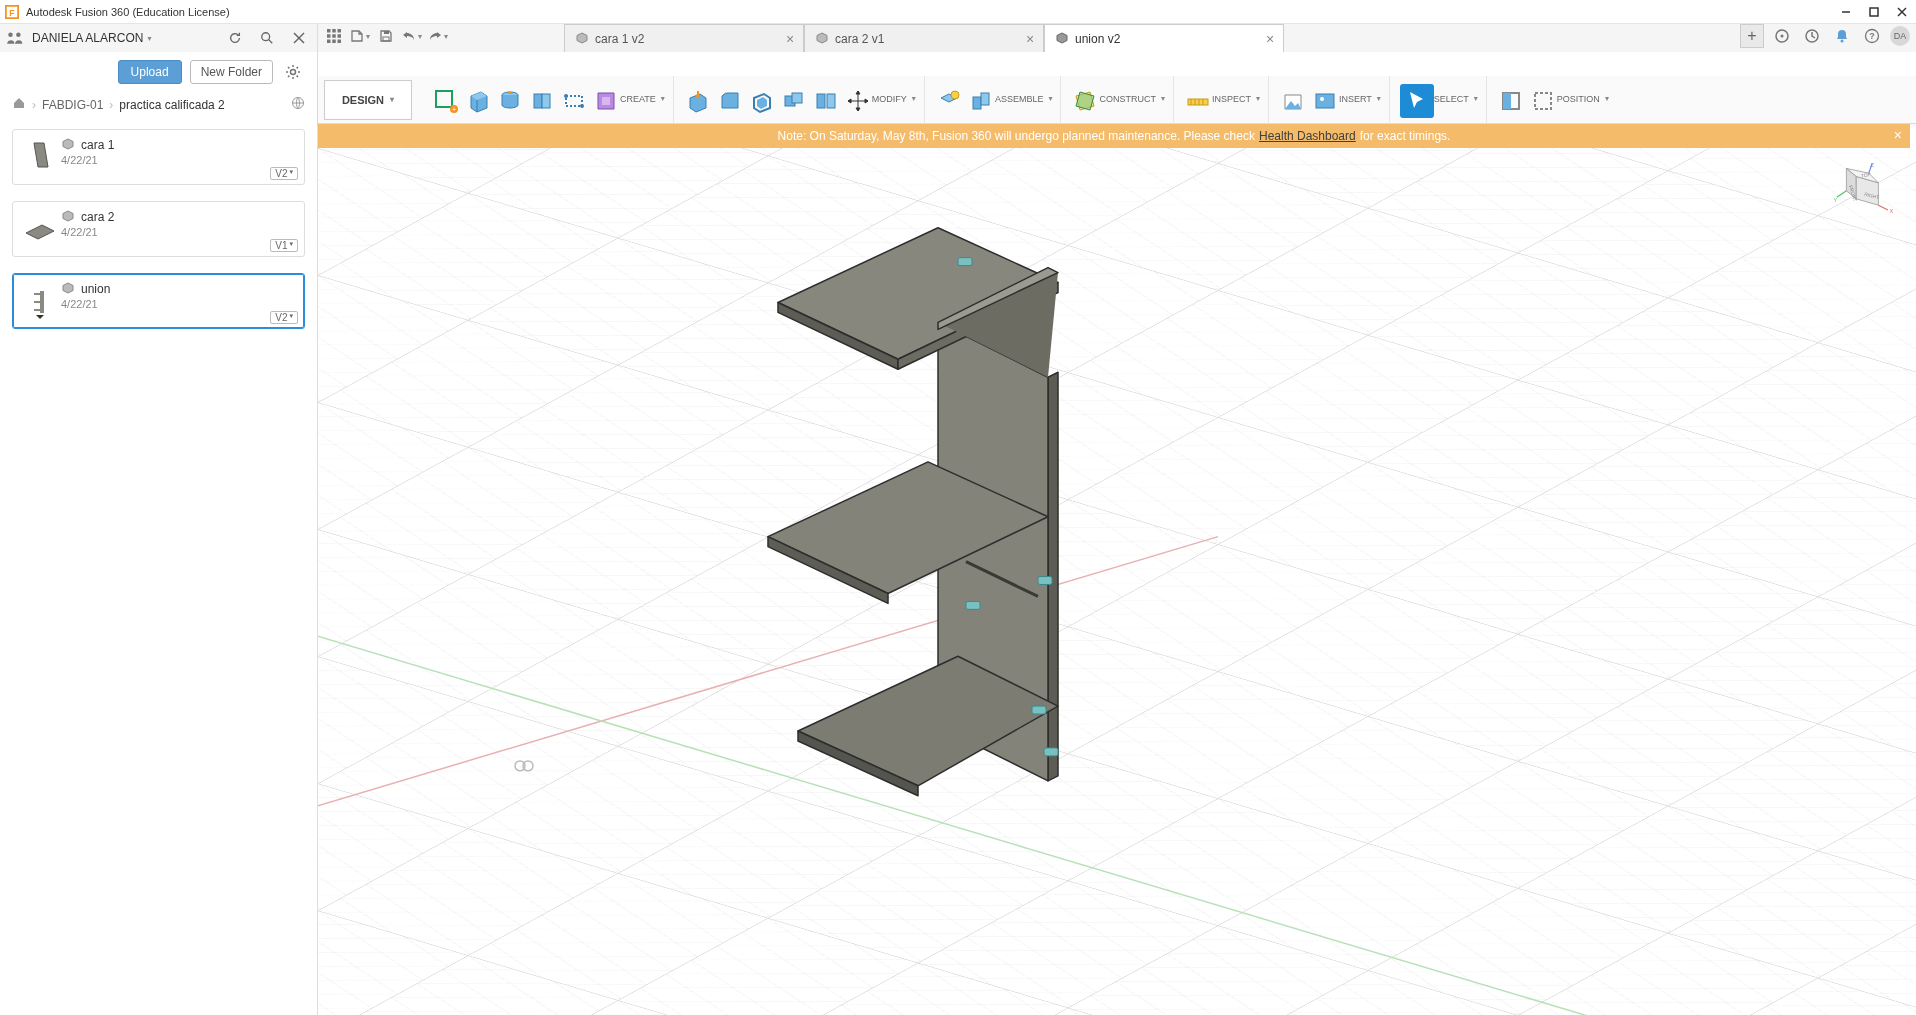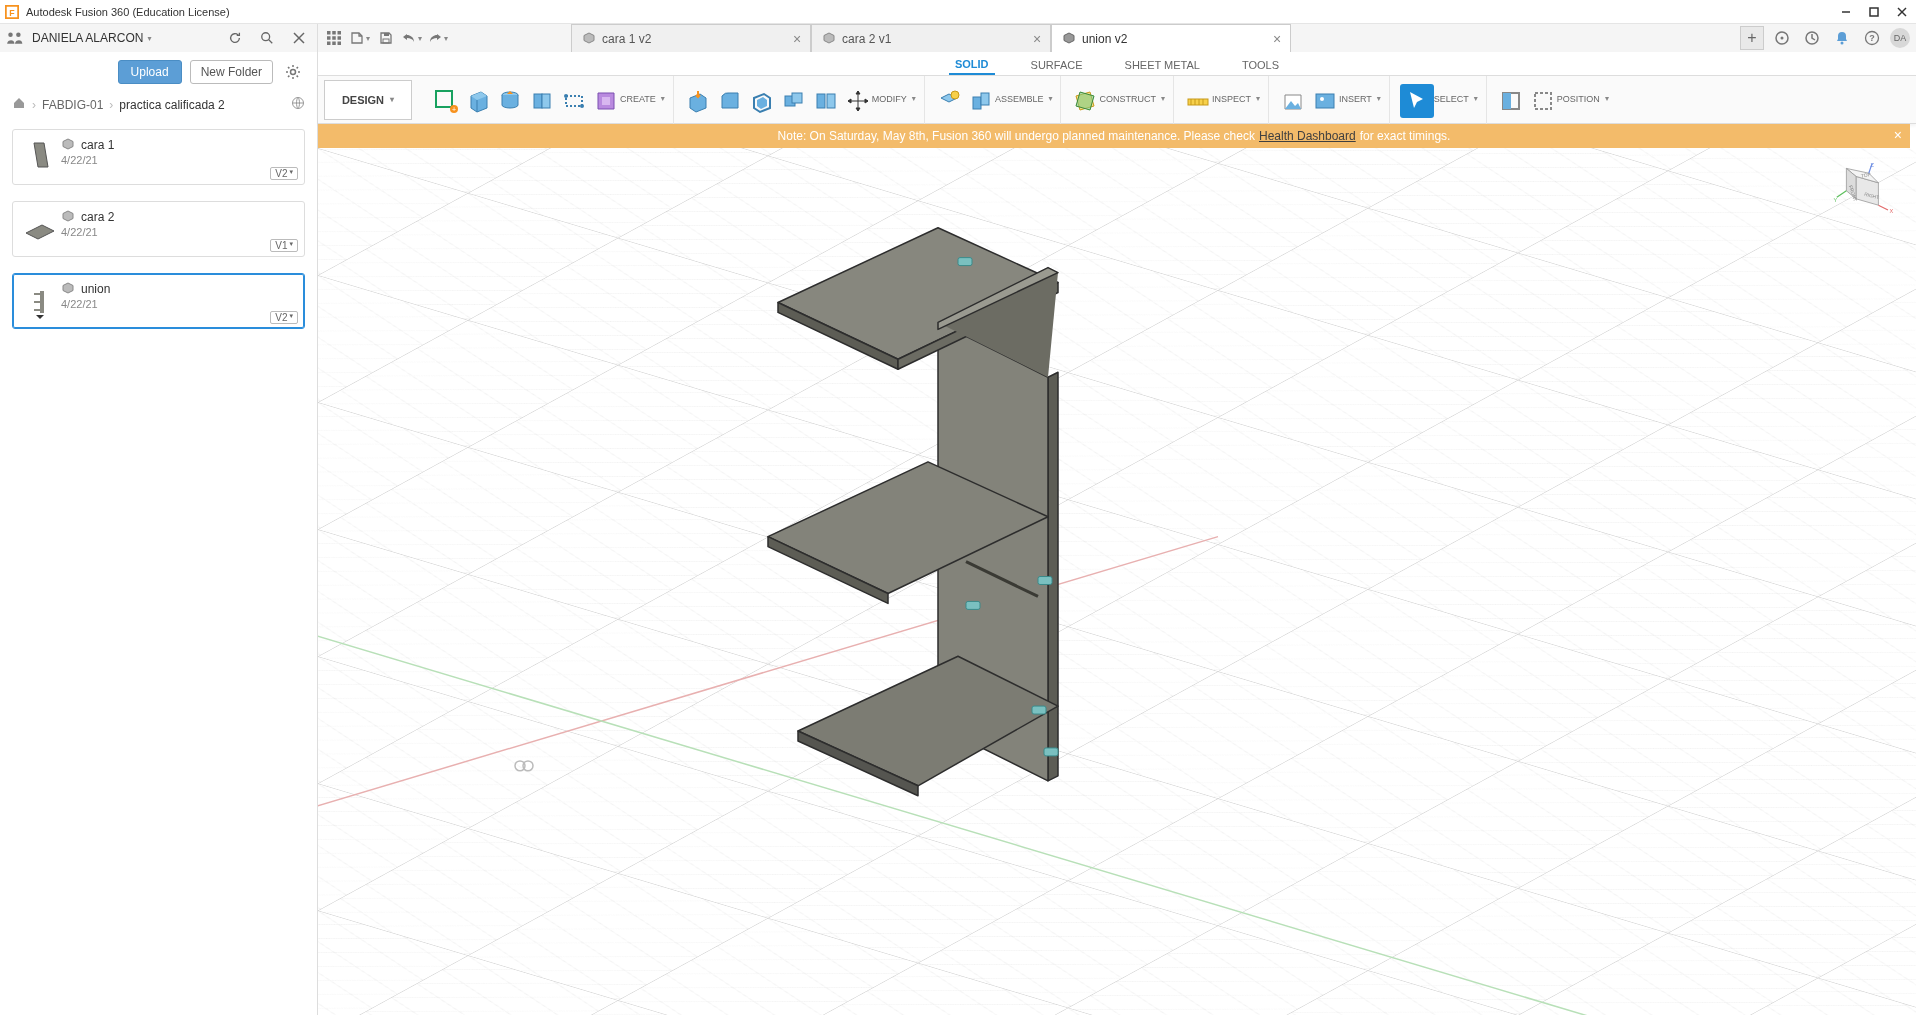--- a/index.html
+++ b/index.html
@@ -11,21 +11,21 @@
   .titlebar .title { font-size: 11px; color: #333; }
   .titlebar .spacer { flex: 1; }
   .titlebar .winbtn { width: 28px; height: 24px; display: flex; align-items: center; justify-content: center; color: #555; font-size: 12px; }
   
   .appbar { height: 28px; display: flex; align-items: stretch; background: #f5f5f5; }
   .leftbar { width: 318px; display: flex; align-items: center; border-right: 1px solid #ddd; padding: 0 6px; gap: 8px; }
   .leftbar .team-icon { width: 18px; height: 18px; color: #555; }
   .leftbar .user { font-size: 12px; color: #333; display: flex; align-items: center; gap: 4px; }
   .leftbar .spacer { flex: 1; }
   .iconbtn { width: 24px; height: 24px; display: flex; align-items: center; justify-content: center; color: #666; border-radius: 3px; }
-  .rightbar { flex: 1; display: flex; align-items: center; gap: 7px; }
+  .rightbar { flex: 1; display: flex; align-items: flex-start; }
   .qat { display: flex; align-items: center; padding: 0 4px; gap: 2px; }
   .doc-tabs { flex: 1; display: flex; align-items: flex-end; height: 100%; padding-left: 110px; }
   .doc-tab { height: 28px; min-width: 240px; border-top: 1px solid #ccc; border-left: 1px solid #ccc; border-right: 1px solid #ccc; background: #f0f0f0; display: flex; align-items: center; padding: 0 10px; font-size: 12px; color: #555; gap: 6px; position: relative; }
   .doc-tab.active { background: #fff; font-weight: 500; color: #333; }
   .doc-tab .tab-icon { width: 14px; height: 14px; }
   .doc-tab .close { position: absolute; right: 6px; top: 50%; transform: translateY(-50%); width: 14px; height: 14px; display: flex; align-items: center; justify-content: center; color: #888; font-size: 14px; }
   .extras { display: flex; align-items: center; padding: 0 6px; gap: 6px; }
   .plus-tab { width: 24px; height: 24px; background: #e9e9e9; border: 1px solid #ccc; display: flex; align-items: center; justify-content: center; color: #666; }
   .avatar { width: 20px; height: 20px; border-radius: 50%; background: #d8d8d8; display: flex; align-items: center; justify-content: center; font-size: 9px; color: #666; }
   
@@ -318,26 +318,20 @@
         <div class="date">4/22/21</div>
       </div>
       <div class="ver">
           <span>V2</span>
           <span style="font-size:7px">▾</span>
         </div>
     </div>
   </div>
 
   <div class="canvas-wrap">
-    <div class="ribbon-sub">
-      <span class="sub-tab active">SOLID</span>
-      <span class="sub-tab">SURFACE</span>
-      <span class="sub-tab">SHEET METAL</span>
-      <span class="sub-tab">TOOLS</span>
-    </div>
     <div class="ribbon">
       <div class="workspace chev">DESIGN</div>
       <div class="group">
         <div class="icons">
           <div class="ticon">
               <svg width="26" height="26" viewBox="0 0 26 26">
                 <rect x="3" y="3" width="16" height="16" fill="none" stroke="#18a15f" stroke-width="2"></rect>
                 <circle cx="21" cy="21" r="4" fill="#f7921e"></circle>
                 <text x="21" y="24" text-anchor="middle" font-size="7" fill="#fff">+</text>
               </svg>

